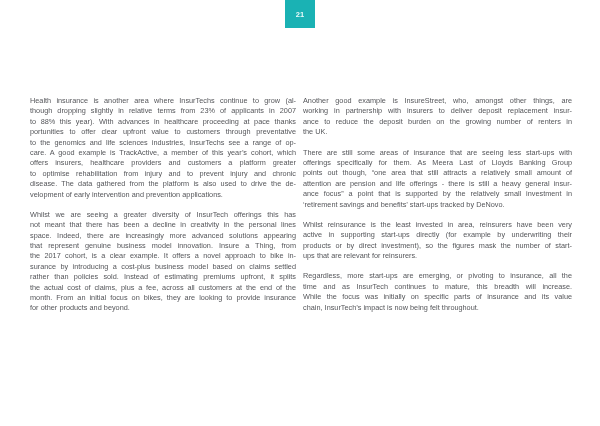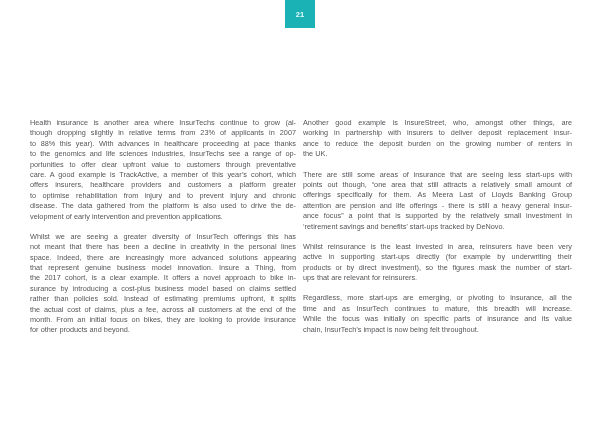--- a/index.html
+++ b/index.html
@@ -28,21 +28,21 @@
     font-weight: bold;
     letter-spacing: 0.2px;
   }
   .columns {
     position: absolute;
     left: 30px;
     top: 96px;
     display: flex;
     gap: 7px;
   }
-  .col { flex: none; margin-top: 22px; }
+  .col { flex: none; }
   .col-left  { width: 266px; }
   .col-right { width: 269px; }
   .paragraph { margin: 0 0 10px 0; }
   .line {
     font-size: 7.3px;
     line-height: 10.4px;
     height: 10.4px;
     text-align: justify;
     text-align-last: justify;
     word-spacing: 0.1px;
@@ -56,22 +56,22 @@
 <body style="background: rgb(255, 255, 255);">
 
 <div class="page">
   <div class="page-badge" style="background: rgb(26, 178, 180);">21</div>
   <div class="columns">
     <div class="col col-left" id="col-left">
         <div class="paragraph">
           <div class="line" style="color: rgb(85, 86, 90);">Health insurance is another area where InsurTechs continue to grow (al-</div>
           <div class="line" style="color: rgb(85, 86, 90);">though dropping slightly in relative terms from 23% of applicants in 2007</div>
           <div class="line" style="color: rgb(85, 86, 90);">to 88% this year). With advances in healthcare proceeding at pace thanks</div>
+          <div class="line" style="color: rgb(85, 86, 90);">portunities to offer clear upfront value to customers through preventative</div>
           <div class="line" style="color: rgb(85, 86, 90);">to the genomics and life sciences industries, InsurTechs see a range of op-</div>
-          <div class="line" style="color: rgb(85, 86, 90);">portunities to offer clear upfront value to customers through preventative</div>
           <div class="line" style="color: rgb(85, 86, 90);">care. A good example is TrackActive, a member of this year’s cohort, which</div>
           <div class="line" style="color: rgb(85, 86, 90);">offers insurers, healthcare providers and customers a platform greater</div>
           <div class="line" style="color: rgb(85, 86, 90);">to optimise rehabilitation from injury and to prevent injury and chronic</div>
           <div class="line" style="color: rgb(85, 86, 90);">disease. The data gathered from the platform is also used to drive the de-</div>
           <div class="line last" style="color: rgb(85, 86, 90);">velopment of early intervention and prevention applications.</div>
         </div>
         <div class="paragraph">
           <div class="line" style="color: rgb(85, 86, 90);">Whilst we are seeing a greater diversity of InsurTech offerings this has</div>
           <div class="line" style="color: rgb(85, 86, 90);">not meant that there has been a decline in creativity in the personal lines</div>
           <div class="line" style="color: rgb(85, 86, 90);">space. Indeed, there are increasingly more advanced solutions appearing</div>
@@ -86,22 +86,22 @@
       </div>
     <div class="col col-right" id="col-right">
         <div class="paragraph">
           <div class="line" style="color: rgb(85, 86, 90);">Another good example is InsureStreet, who, amongst other things, are</div>
           <div class="line" style="color: rgb(85, 86, 90);">working in partnership with insurers to deliver deposit replacement insur-</div>
           <div class="line" style="color: rgb(85, 86, 90);">ance to reduce the deposit burden on the growing number of renters in</div>
           <div class="line last" style="color: rgb(85, 86, 90);">the UK.</div>
         </div>
         <div class="paragraph">
           <div class="line" style="color: rgb(85, 86, 90);">There are still some areas of insurance that are seeing less start-ups with</div>
+          <div class="line" style="color: rgb(85, 86, 90);">offerings specifically for them. As Meera Last of Lloyds Banking Group</div>
           <div class="line" style="color: rgb(85, 86, 90);">points out though, “one area that still attracts a relatively small amount of</div>
-          <div class="line" style="color: rgb(85, 86, 90);">offerings specifically for them. As Meera Last of Lloyds Banking Group</div>
           <div class="line" style="color: rgb(85, 86, 90);">attention are pension and life offerings - there is still a heavy general insur-</div>
           <div class="line" style="color: rgb(85, 86, 90);">ance focus” a point that is supported by the relatively small investment in</div>
           <div class="line last" style="color: rgb(85, 86, 90);">‘retirement savings and benefits’ start-ups tracked by DeNovo.</div>
         </div>
         <div class="paragraph">
           <div class="line" style="color: rgb(85, 86, 90);">Whilst reinsurance is the least invested in area, reinsurers have been very</div>
           <div class="line" style="color: rgb(85, 86, 90);">active in supporting start-ups directly (for example by underwriting their</div>
           <div class="line" style="color: rgb(85, 86, 90);">products or by direct investment), so the figures mask the number of start-</div>
           <div class="line last" style="color: rgb(85, 86, 90);">ups that are relevant for reinsurers.</div>
         </div>

